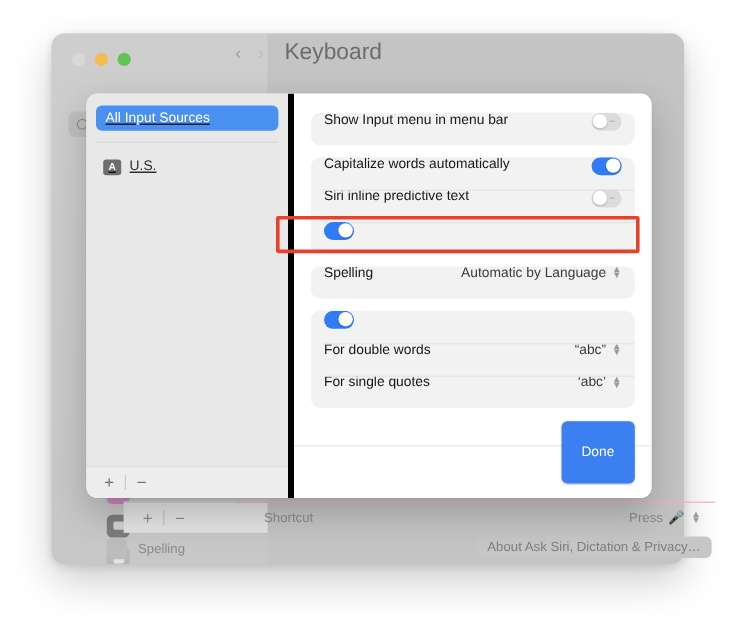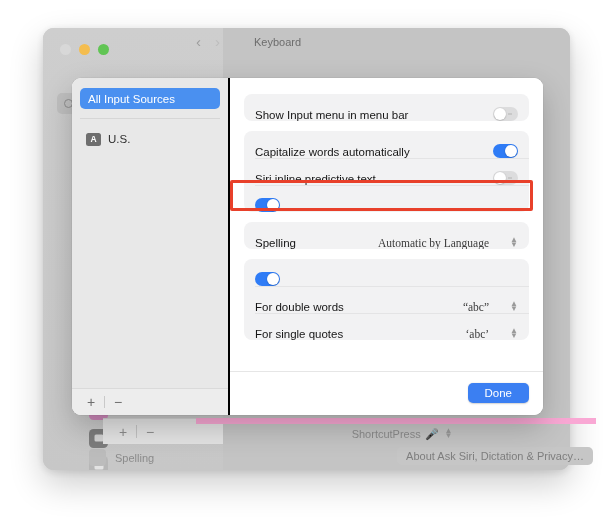--- a/index.html
+++ b/index.html
@@ -67,47 +67,48 @@
     position:absolute; left:60px; top:390px; width:155px; height:26px;
     background:#e4e4e4; display:flex; align-items:center; gap:3px; padding:0 10px;
     border-top:1px solid #d2d2d2;
   }
   #plus-minus .pm { font-size:14px; color:#8d8d8d; width:20px; text-align:center; }
   #plus-minus .divider { width:1px; height:13px; background:#c3c3c3; }
 
   .crumb-bar { position:absolute; left:196px; top:33px; display:flex; align-items:center; gap:14px; }
   .chev { font-size:15px; color:#9d9d9d; }
   .chev.dim { color:#bdbdbd; }
-  #crumb-title { font-size:11px; color:#6d6d6d; margin-left:20px; }
+  #crumb-title { font-size:19px; color:#6d6d6d; margin-left:3px; }
 
   #shortcut-row {
     position:absolute; left:196px; top:418px; right:14px; height:26px;
-    display:flex; align-items:center; justify-content:center;
-    font-size:11px; color:#8b8b8b; border-top:6px solid #f9a8d4; padding:0 12px 0 24px;
+    display:flex; align-items:center; justify-content:space-between;
+    font-size:11px; color:#8b8b8b; border-top:1px solid #f9a8d4; padding:0 12px 0 24px;
   }
   #shortcut-val { display:flex; align-items:center; gap:5px; }
   .stepper { display:inline-flex; flex-direction:column; line-height:.62; font-size:8px; color:#9a9a9a; }
 
   #about-link {
     position:absolute; right:17px; top:447px;
     font-size:11px; color:#7e7e7e;
     background:#c6c6c6; border-radius:5px; padding:3px 9px;
   }
 
   
   #sheet {
     position:absolute; left:72px; top:78px;
     width:471px; height:337px;
     background:#ffffff; border-radius:9px;
     box-shadow: 0 12px 30px rgba(0,0,0,.22), 0 0 0 .5px rgba(0,0,0,.07);
     overflow:hidden; display:flex;
   }
   #sheet-sidebar {
-    width:158px; background:#e8e8e8; position:relative;
-    border-right:2px solid #000000;
+    width:173px; background:#e8e8e8; position:relative;
+    border-right:5px solid #000000;
+    text-decoration:underline;
   }
   #src-selected {
     margin:10px 8px 0; height:21px; border-radius:5px;
     background:#4a90f0; color:#fff; font-size:11.5px;
     display:flex; align-items:center; padding:0 8px;
   }
   #src-sep { height:1px; background:#d6d6d6; margin:9px 8px 0; }
   #src-us {
     margin:10px 8px 0; height:20px; display:flex; align-items:center; gap:7px;
     padding:0 6px; font-size:11.5px; color:#2f2f2f;
@@ -123,28 +124,28 @@
   }
   #sheet-footer-bar .pm { font-size:14px; color:#6e6e6e; width:22px; text-align:center; cursor:default; }
   #sheet-footer-bar .divider { width:1px; height:12px; background:#c9c9c9; }
 
   #sheet-main { flex:1; position:relative; background:#fff; padding:16px 14px 0; }
 
   .card {
     background:#f2f2f3; border-radius:8px; margin-bottom:10px; overflow:hidden;
   }
   .row {
-    height:27px; display:flex; align-items:flex-end; justify-content:space-between;
+    height:27px; display:flex; align-items:flex-start; justify-content:space-between;
     padding:0 11px; position:relative;
   }
   .row + .row::before {
     content:""; position:absolute; left:11px; right:0; top:0; height:1px; background:#e4e4e5;
   }
   .row-label { font-size:11.5px; color:#161616; }
-  .row-value { font-size:11.5px; color:#3b3b3b; display:flex; align-items:center; gap:21px;font-family:Liberation Serif, serif; }
+  .row-value { font-size:11.5px; color:#3b3b3b; display:flex; align-items:center; gap:5px; }
 
   .switch { width:25px; height:14.5px; border-radius:8px; position:relative; flex:none; }
   .switch.off { background:#dcdcdd; }
   .switch.on  { background:#2f7cf6; }
   .switch .knob {
     position:absolute; top:1.3px; width:11.9px; height:11.9px; border-radius:50%;
     background:#fff; box-shadow:0 .5px 1.5px rgba(0,0,0,.28);
   }
   .switch.off .knob { left:1.3px; }
   .switch.on  .knob { right:1.3px; }
@@ -155,21 +156,21 @@
 
   #highlight-box {
     position:absolute; left:230px; top:180px; width:303px; height:31px;
     border:3px solid #e8402a; border-radius:2px; pointer-events:none;
   }
 
   #sheet-divider { position:absolute; left:0; right:0; bottom:43px; height:1px; background:#e6e6e6; }
   #done-button {
     position:absolute; right:14px; bottom:12px;
     background:#3b7ff2; color:#fff; font-size:11.5px;
-    border:none; border-radius:5px; padding:4px 17px;
+    border:none; border-radius:5px; padding:20px 17px;
     box-shadow:0 .5px 1.5px rgba(0,0,0,.18);
   }
 </style>
 </head>
 <body>
 
 <div id="stage">
 
   <div id="settings-window">
 

